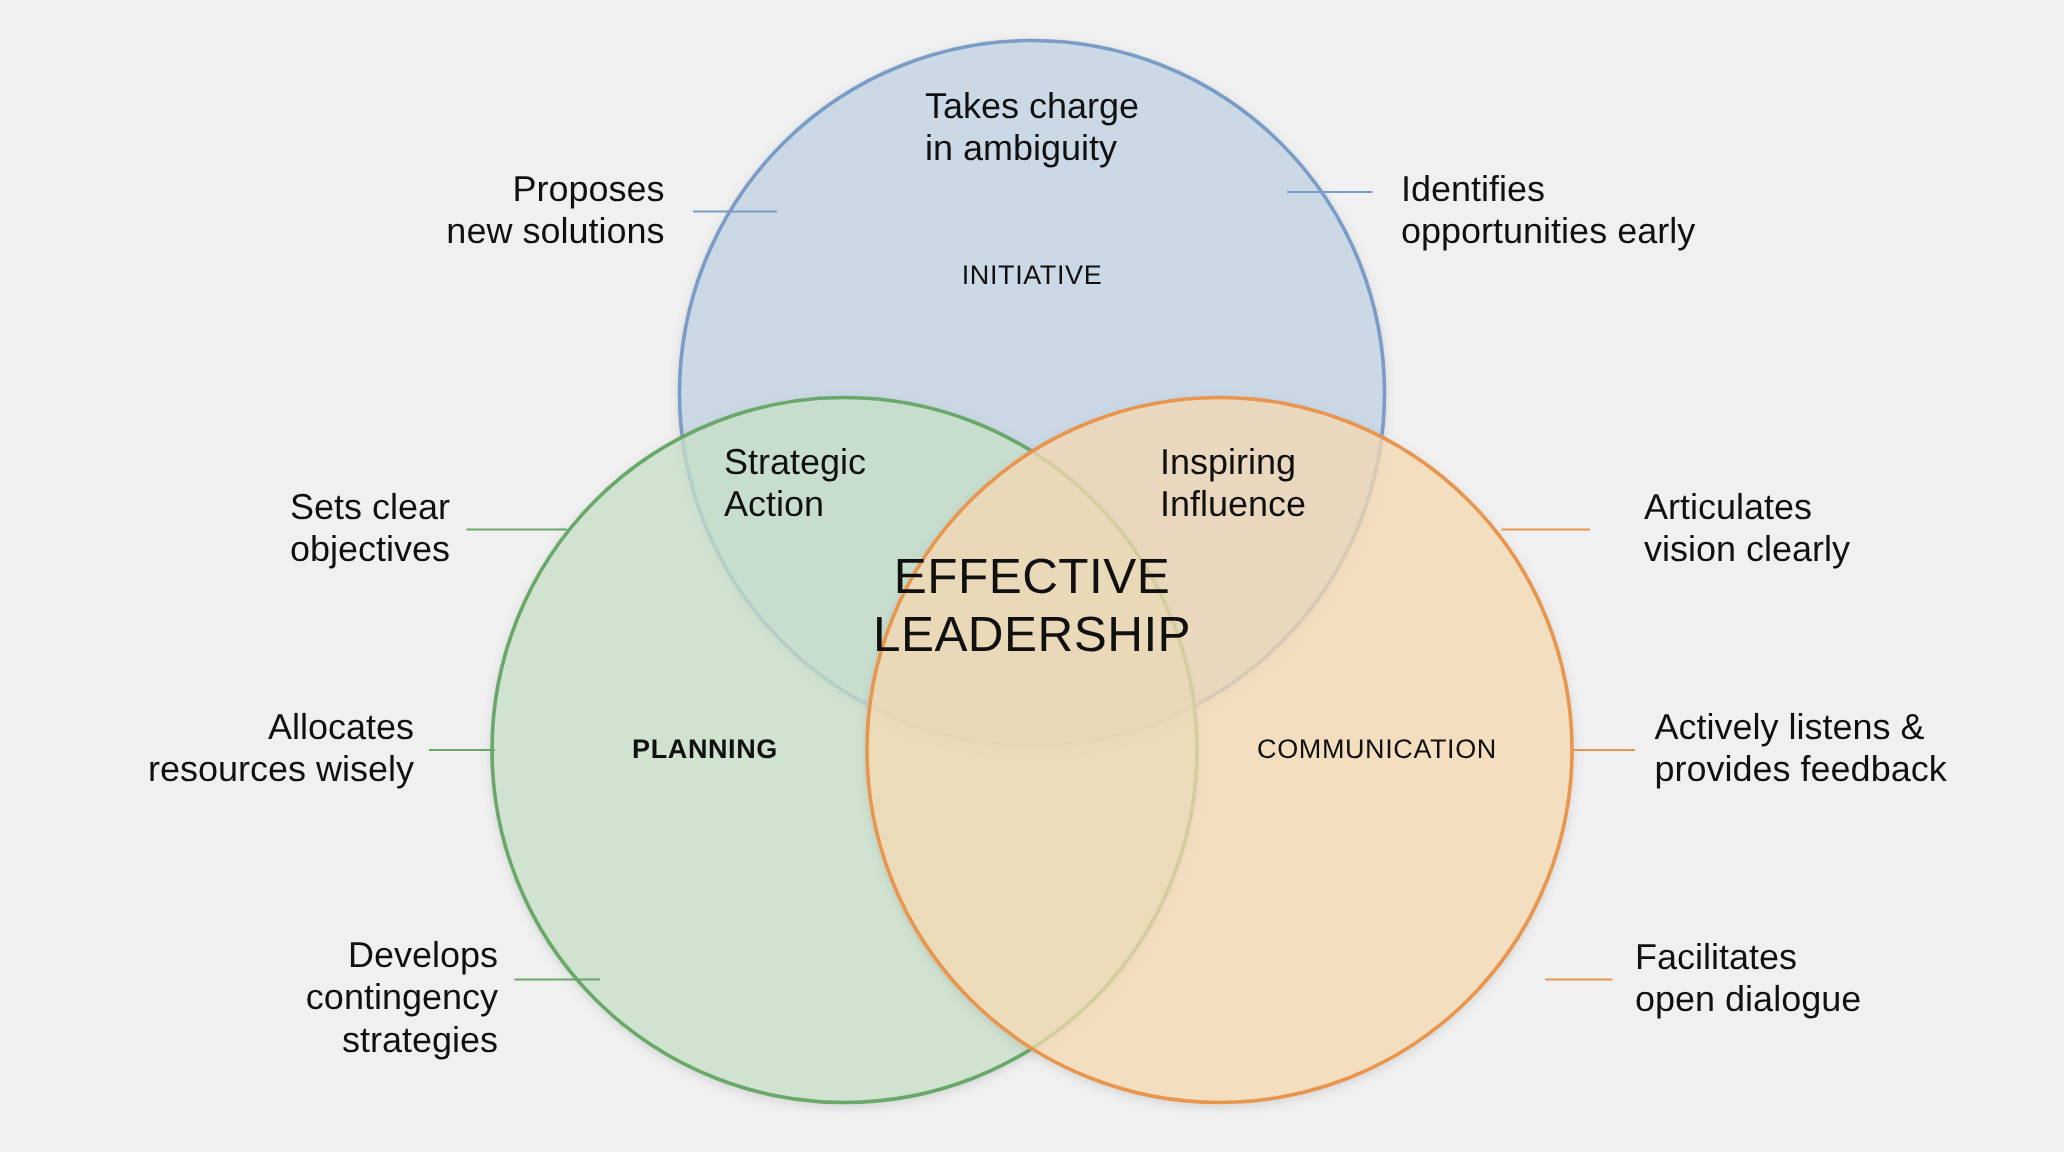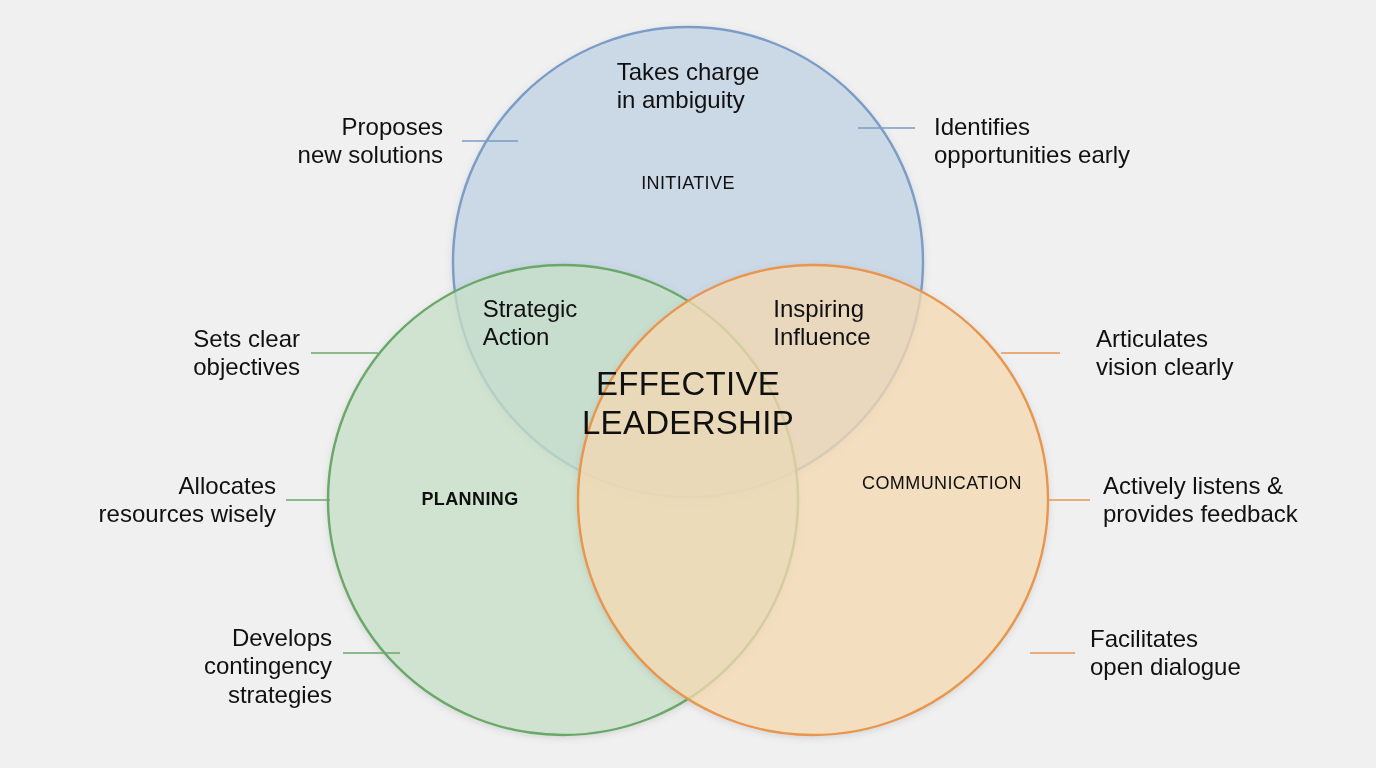--- a/index.html
+++ b/index.html
@@ -81,21 +81,21 @@
         <line x1="286" y1="500" x2="330" y2="500" stroke="#6aa86a" stroke-width="1.4"></line>
         <line x1="343" y1="653" x2="400" y2="653" stroke="#6aa86a" stroke-width="1.4"></line>
         <line x1="1001" y1="353" x2="1060" y2="353" stroke="#e8964e" stroke-width="1.4"></line>
         <line x1="1048" y1="500" x2="1090" y2="500" stroke="#e8964e" stroke-width="1.4"></line>
         <line x1="1030" y1="653" x2="1075" y2="653" stroke="#e8964e" stroke-width="1.4"></line>
       </g>
   </svg>
 
   <div class="txt set-label" id="set-label-0" style="left: 688px; top: 184px;">INITIATIVE</div>
   <div class="txt set-label" id="set-label-1" style="left: 470px; top: 500px; font-weight: bold;">PLANNING</div>
-  <div class="txt set-label" id="set-label-2" style="left: 918px; top: 484px; margin-left: 24px;">COMMUNICATION</div>
+  <div class="txt set-label" id="set-label-2" style="left: 918px; top: 500px;">COMMUNICATION</div>
 
   <div class="txt pair-label" id="inner-note-0" style="left: 688px; top: 86px;">Takes charge
 in ambiguity</div>
 
   <div class="txt pair-label" id="pair-0" style="left: 530px; top: 323px;">Strategic
 Action</div>
   <div class="txt pair-label" id="pair-1" style="left: 822px; top: 323px;">Inspiring
 Influence</div>
 
   <div class="txt center-label" id="center-label" style="left: 688px; top: 404px;">EFFECTIVE

